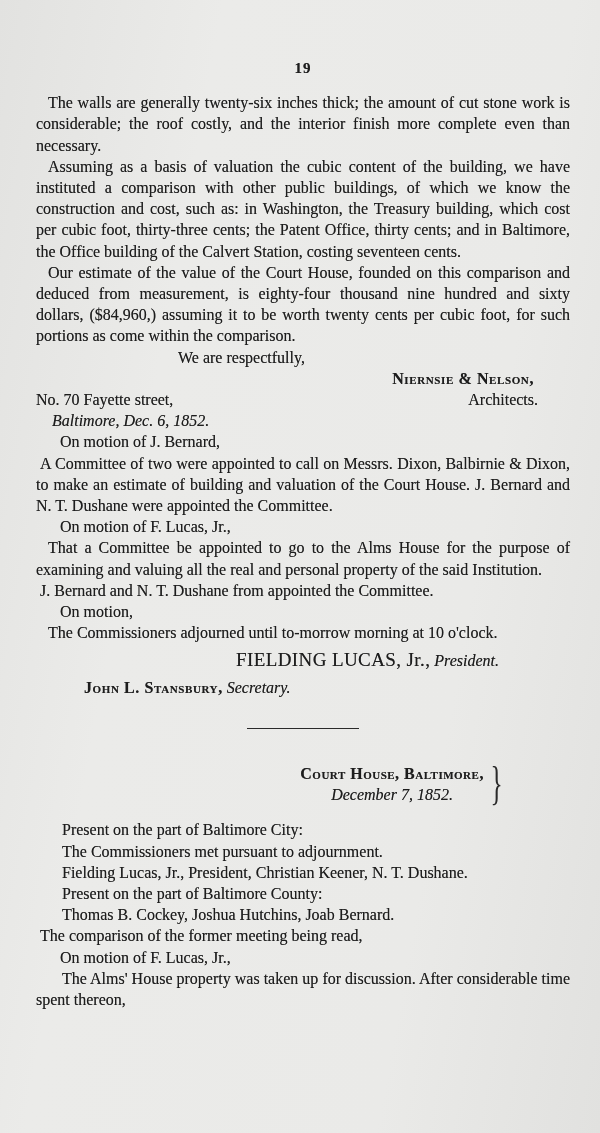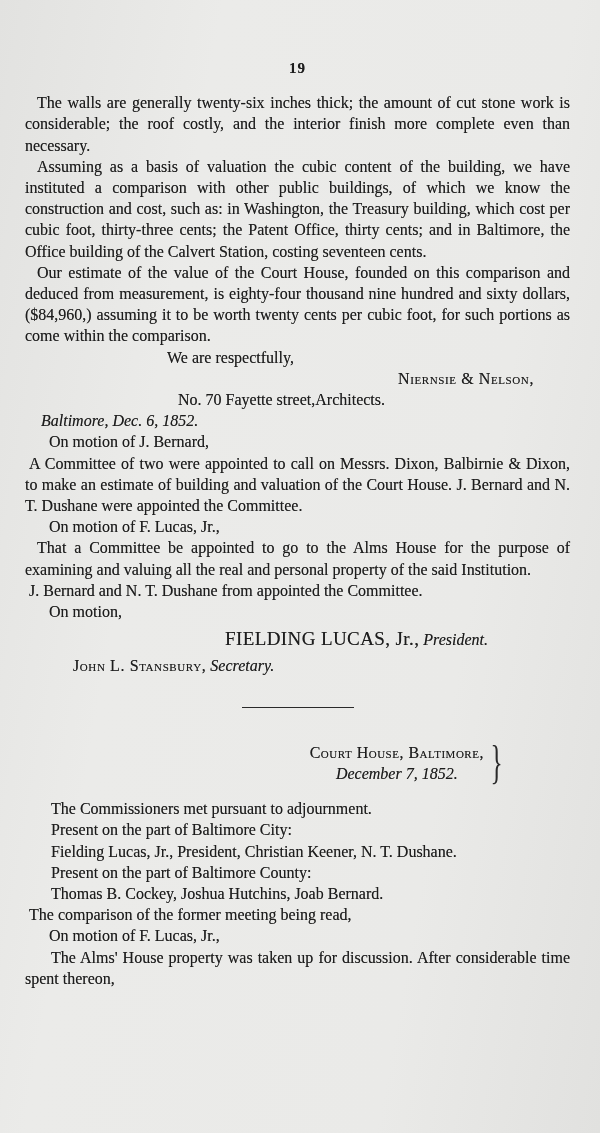--- a/index.html
+++ b/index.html
@@ -6,37 +6,37 @@
   html,body { width:600px; }
   body {
     width:600px; height:1133px; overflow:hidden;
     background:#c9c9c7;
     font-family:"Liberation Serif","DejaVu Serif",serif;
   }
   .page {
     width:600px; height:1133px; overflow:hidden;
     background:linear-gradient(100deg,#e2e2e0 0%, #ebebe9 28%, #eaeae8 72%, #e1e1df 100%);
     color:#1d1d1d;
-    padding:58px 30px 0 25px;
+    padding:58px 30px 0 36px;
     font-size:16px; line-height:21.2px;
     text-shadow:0 0 0.5px rgba(20,20,20,0.55);
   }
   .page-number{
     text-align:center; font-weight:bold; font-size:15px;
     letter-spacing:1px; margin-bottom:13px;
   }
   .para{ text-align:justify; }
   .indent-sm{ text-indent:12px; }
   .indent-md{ text-indent:26px; }
   .indent-xs{ text-indent:4px; }
   .closing{ padding-left:142px; }
-  .smallcaps{ font-variant:small-caps; letter-spacing:0.6px; }
+  .smallcaps{ font-variant:small-caps; letter-spacing:0.6px;font-weight:bold; }
   .italic{ font-style:italic; }
   .sig-name{ text-align:right; padding-right:36px; }
-  .addr-row{ display:flex; justify-content:center; padding-right:32px; }
+  .addr-row{ display:flex; justify-content:space-between; padding-right:32px; }
   .dateline6{ padding-left:16px; }
   .motion{ padding-left:24px; }
   .president-line{ padding-left:200px; margin-top:6px; white-space:nowrap; }
   .president-name{ font-size:19px; letter-spacing:0.4px; }
   .officer-line{ margin-top:5px; padding-left:2px;margin-left:46px; }
   .divider{
     width:112px; border:none; border-top:1.6px solid #2a2a2a;
     margin:30px auto 34px auto;
   }
   .heading7{
@@ -75,20 +75,21 @@
   <p class="dateline6 italic">Baltimore, Dec. 6, 1852.</p>
 
   <p class="motion">On motion of J. Bernard,</p>
   <p class="para indent-xs">A Committee of two were appointed to call on Messrs. Dixon, Balbirnie &amp; Dixon, to make an estimate of building and valuation of the Court House.  J. Bernard and N. T. Dushane were appointed the Committee.</p>
 
   <p class="motion">On motion of F. Lucas, Jr.,</p>
   <p class="para indent-sm">That a Committee be appointed to go to the Alms House for the purpose of examining and valuing all the real and personal property of the said Institution.</p>
 
   <p class="para indent-xs">J. Bernard and N. T. Dushane from appointed the Committee.</p>
   <p class="motion">On motion,</p>
+  <p class="para indent-sm">The Commissioners adjourned until to-morrow morning at 10 o'clock.</p>
 
   <p class="president-line">
     <span class="president-name">FIELDING LUCAS, Jr.,</span>
     <span class="italic">President.</span>
   </p>
 
   <p class="officer-line">
     <span class="smallcaps">John L. Stansbury,</span>
     <span class="italic">Secretary.</span>
   </p>
@@ -98,22 +99,22 @@
   <div class="sec7">
 
     <div class="heading7">
       <div>
         <div class="smallcaps heading7-place">Court House, Baltimore,</div>
         <div class="italic heading7-date">December 7, 1852.</div>
       </div>
       <div class="brace">}</div>
     </div>
 
+    <p class="indent-md">Present on the part of Baltimore City:</p>
     <p class="indent-md">The Commissioners met pursuant to adjournment.</p>
-    <p class="indent-md">Present on the part of Baltimore City:</p>
     <p class="indent-md">Fielding Lucas, Jr., President, Christian Keener, N. T. Dushane.</p>
     <p class="indent-md">Present on the part of Baltimore County:</p>
     <p class="indent-md">Thomas B. Cockey, Joshua Hutchins, Joab Bernard.</p>
     <p class="indent-xs">The comparison of the former meeting being read,</p>
     <p class="motion">On motion of F. Lucas, Jr.,</p>
     <p class="indent-md">The Alms' House property was taken up for discussion.  After considerable time spent thereon,</p>
 
   </div>
 
 </div>

